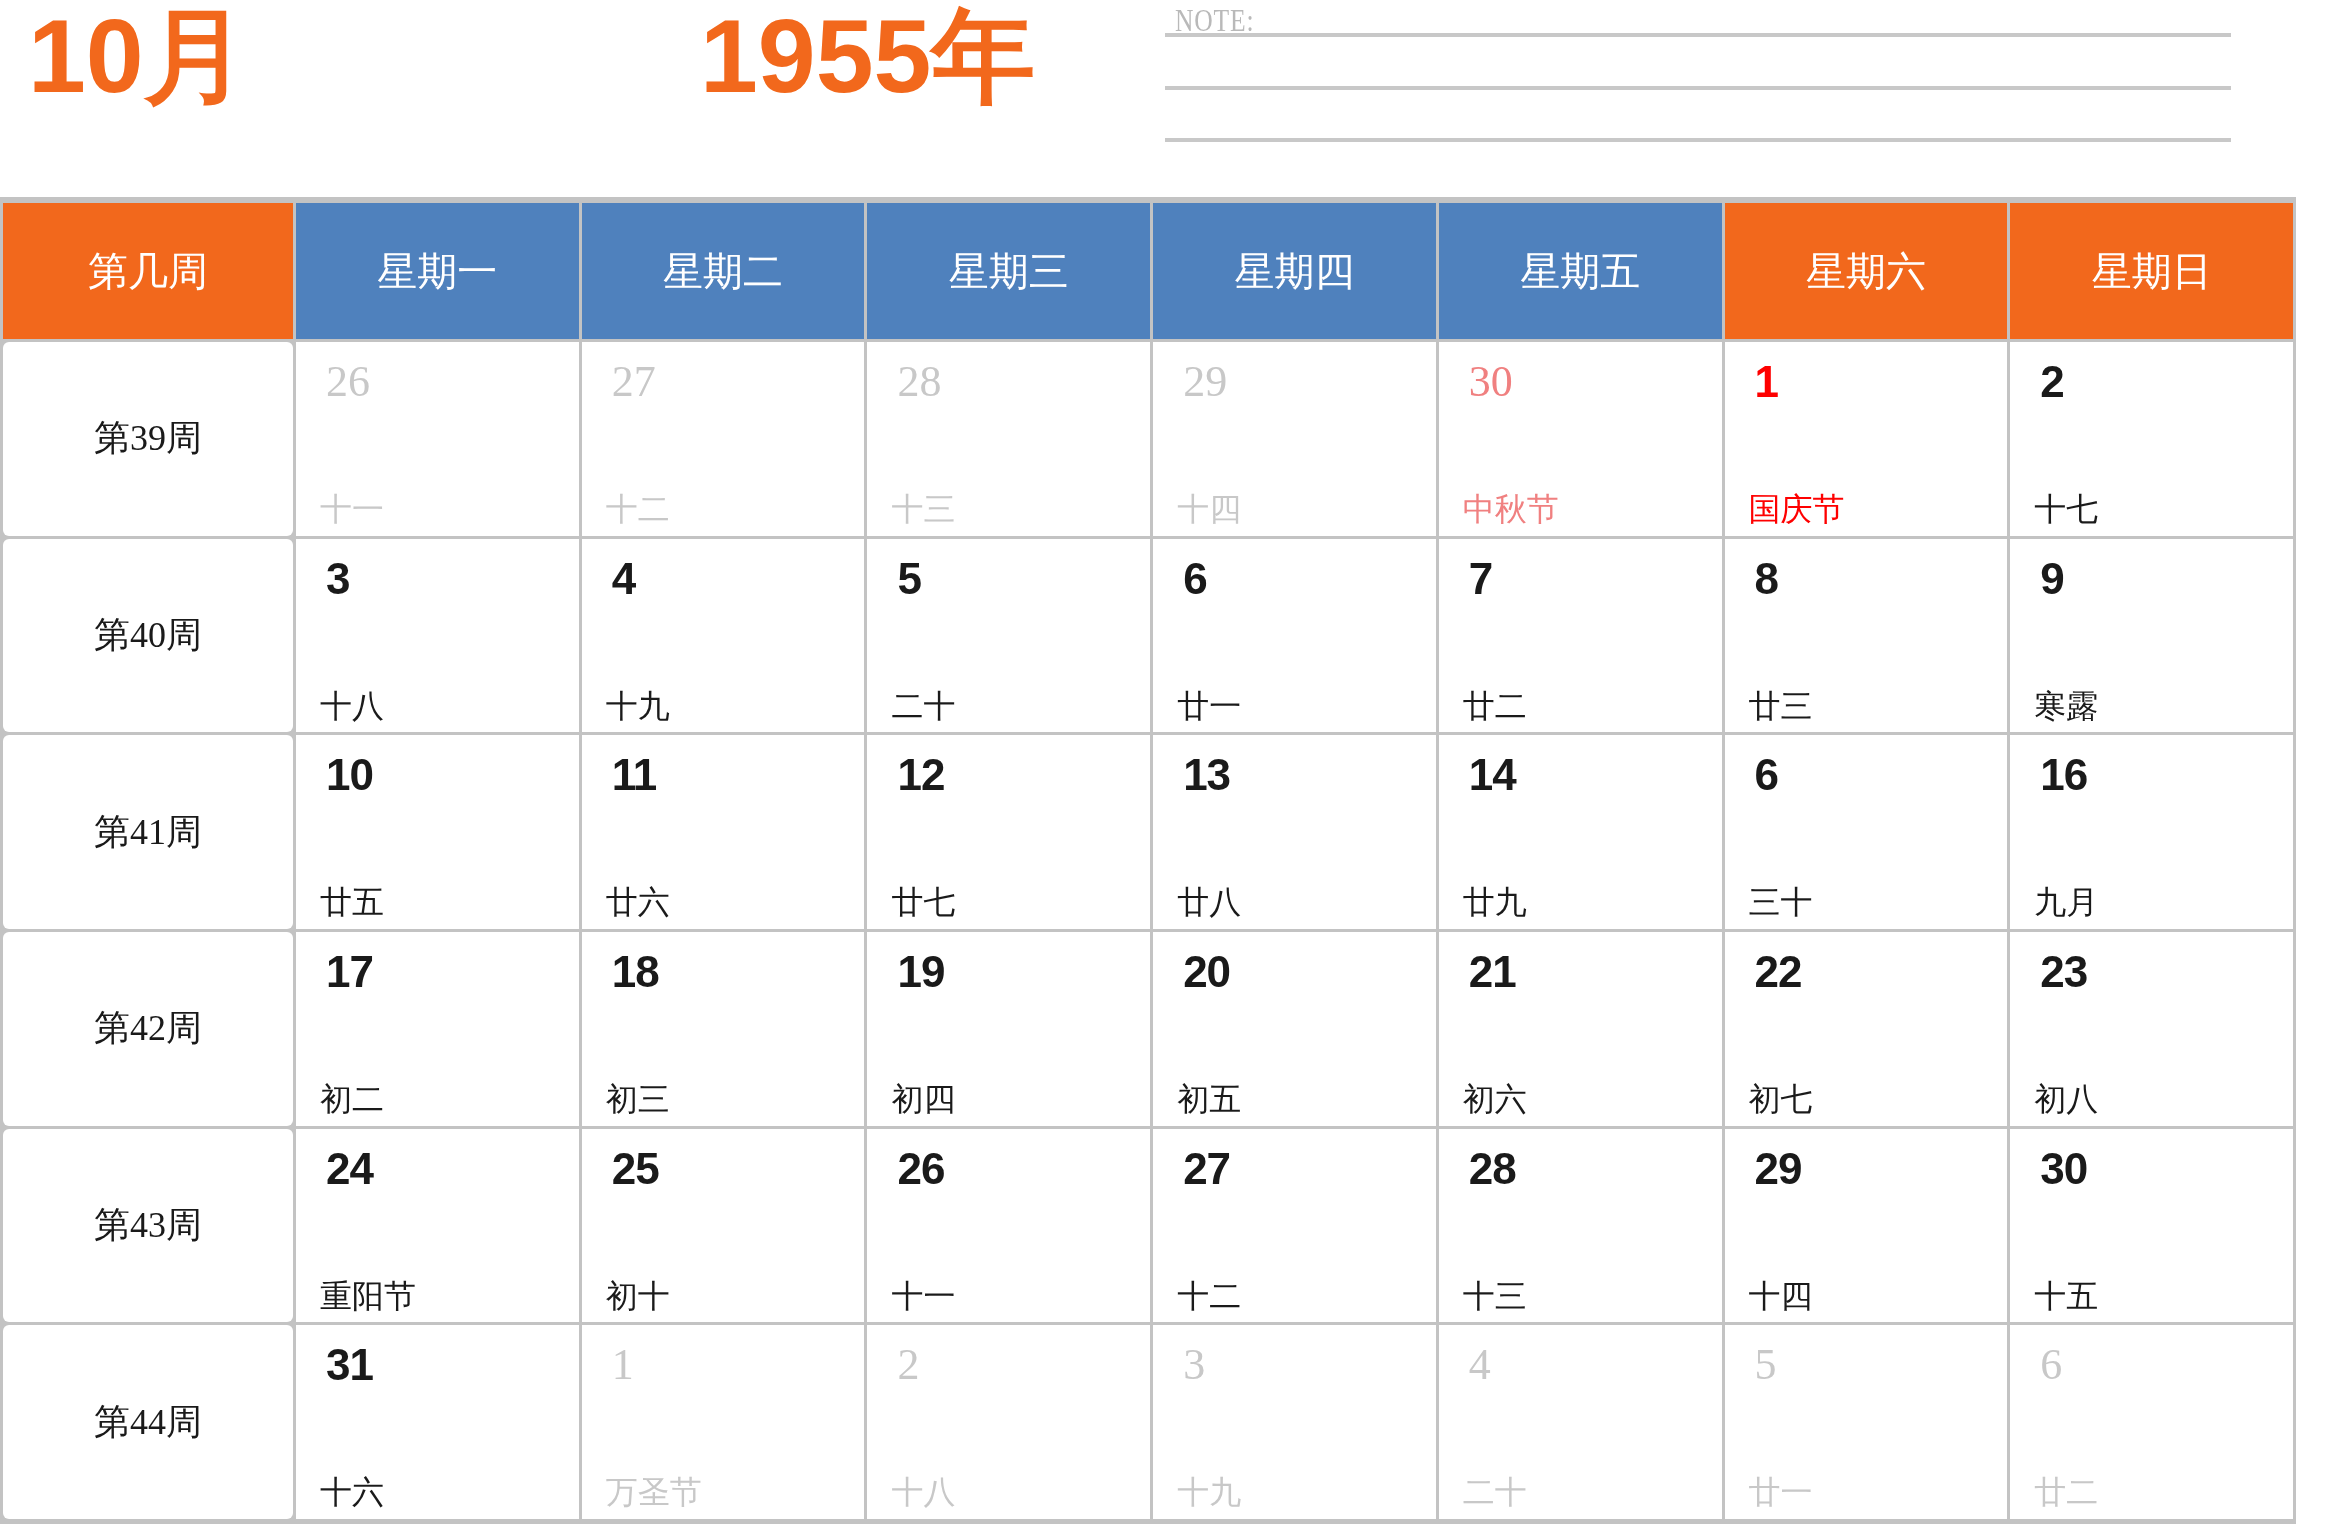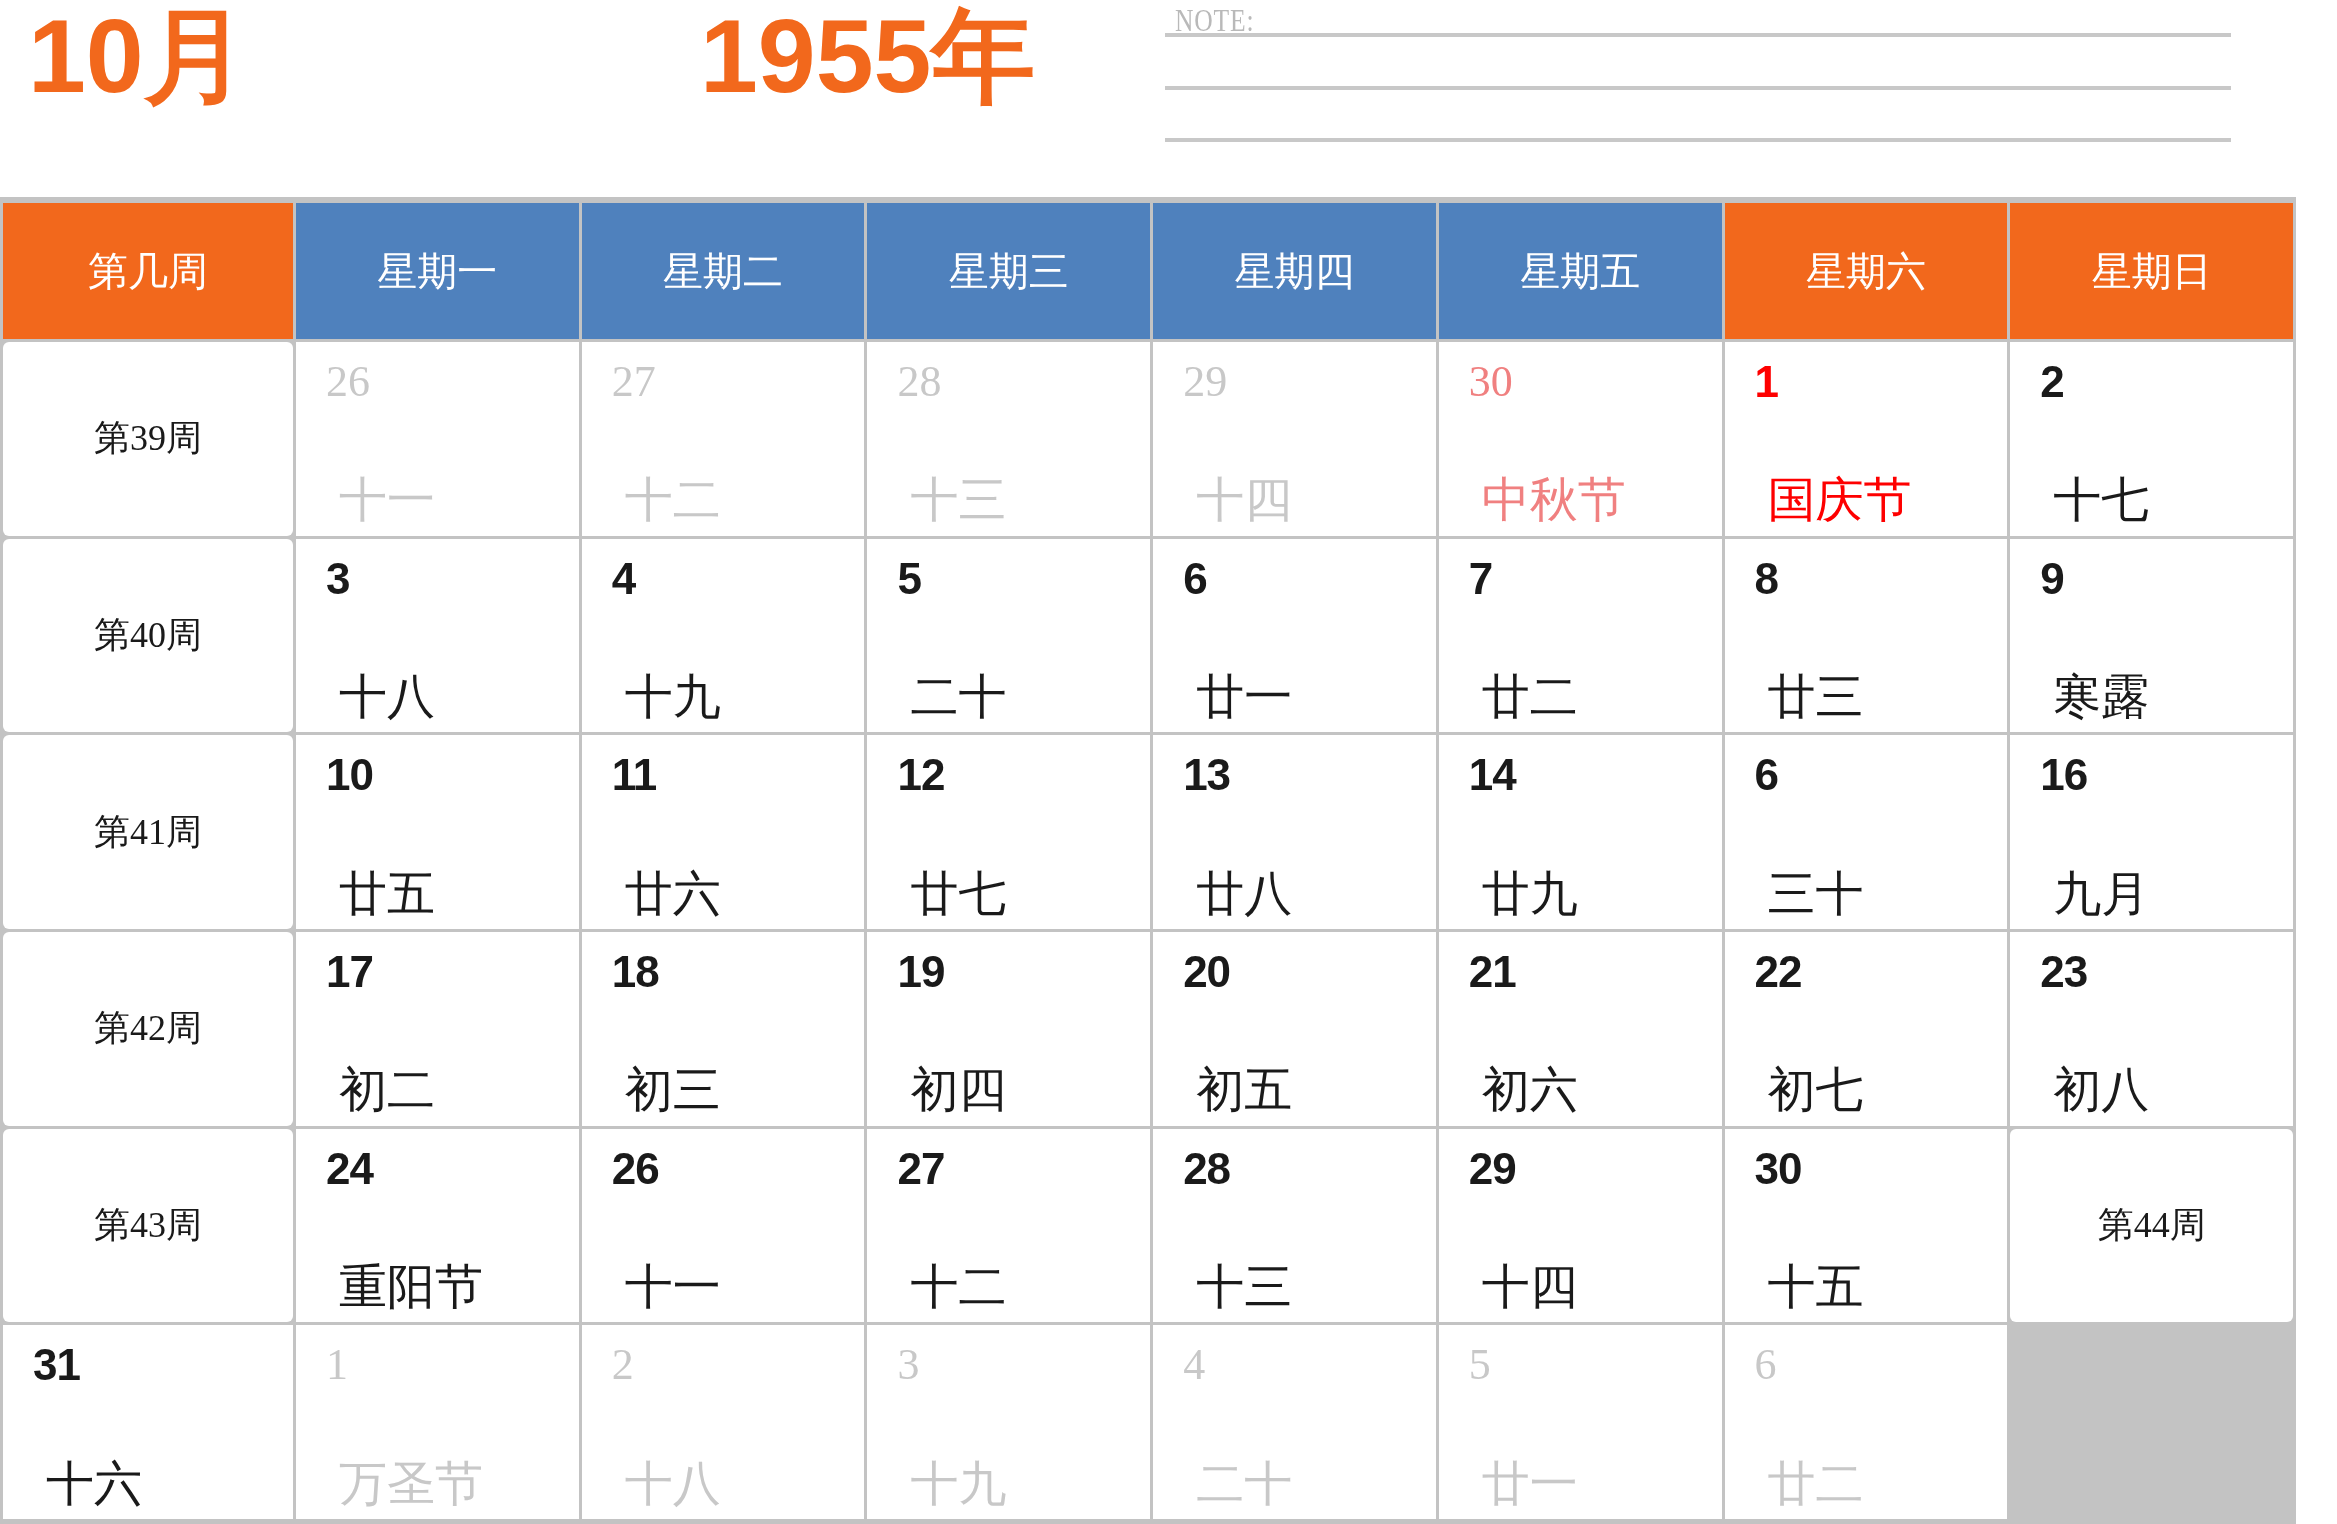--- a/index.html
+++ b/index.html
@@ -75,22 +75,22 @@
   }
   .dcell{background:#fff;position:relative;}
   .dcell .num{
     position:absolute;top:16px;left:30px;
     font-size:44px;line-height:1.1;
     font-weight:bold;letter-spacing:-1px;
     color:var(--text-black);
     font-family:"Liberation Sans",sans-serif;
   }
   .dcell .lunar{
-    position:absolute;bottom:8px;left:43px;
-    font-size:48px;line-height:1.15;
+    position:absolute;bottom:8px;left:24px;
+    font-size:32px;line-height:1.15;
     color:var(--text-black);
     font-family:"Liberation Serif","DejaVu Serif",serif;
   }
   .dcell.outside .num,
   .dcell.outside-holiday .num{
     font-family:"Liberation Serif","DejaVu Serif",serif;
     font-weight:normal;letter-spacing:0;
   }
   .dcell.outside .num,
   .dcell.outside .lunar{color:var(--faded-gray);}
@@ -238,20 +238,24 @@
     <div class="dcell normal">
       <span class="num">23</span>
       <span class="lunar">初八</span>
     </div>
     <div class="wcell">第43周</div>
     <div class="dcell normal">
       <span class="num">24</span>
       <span class="lunar">重阳节</span>
     </div>
     <div class="dcell normal">
+      <span class="num">25</span>
+      <span class="lunar">初十</span>
+    </div>
+    <div class="dcell normal">
       <span class="num">26</span>
       <span class="lunar">十一</span>
     </div>
     <div class="dcell normal">
       <span class="num">27</span>
       <span class="lunar">十二</span>
     </div>
     <div class="dcell normal">
       <span class="num">28</span>
       <span class="lunar">十三</span>

